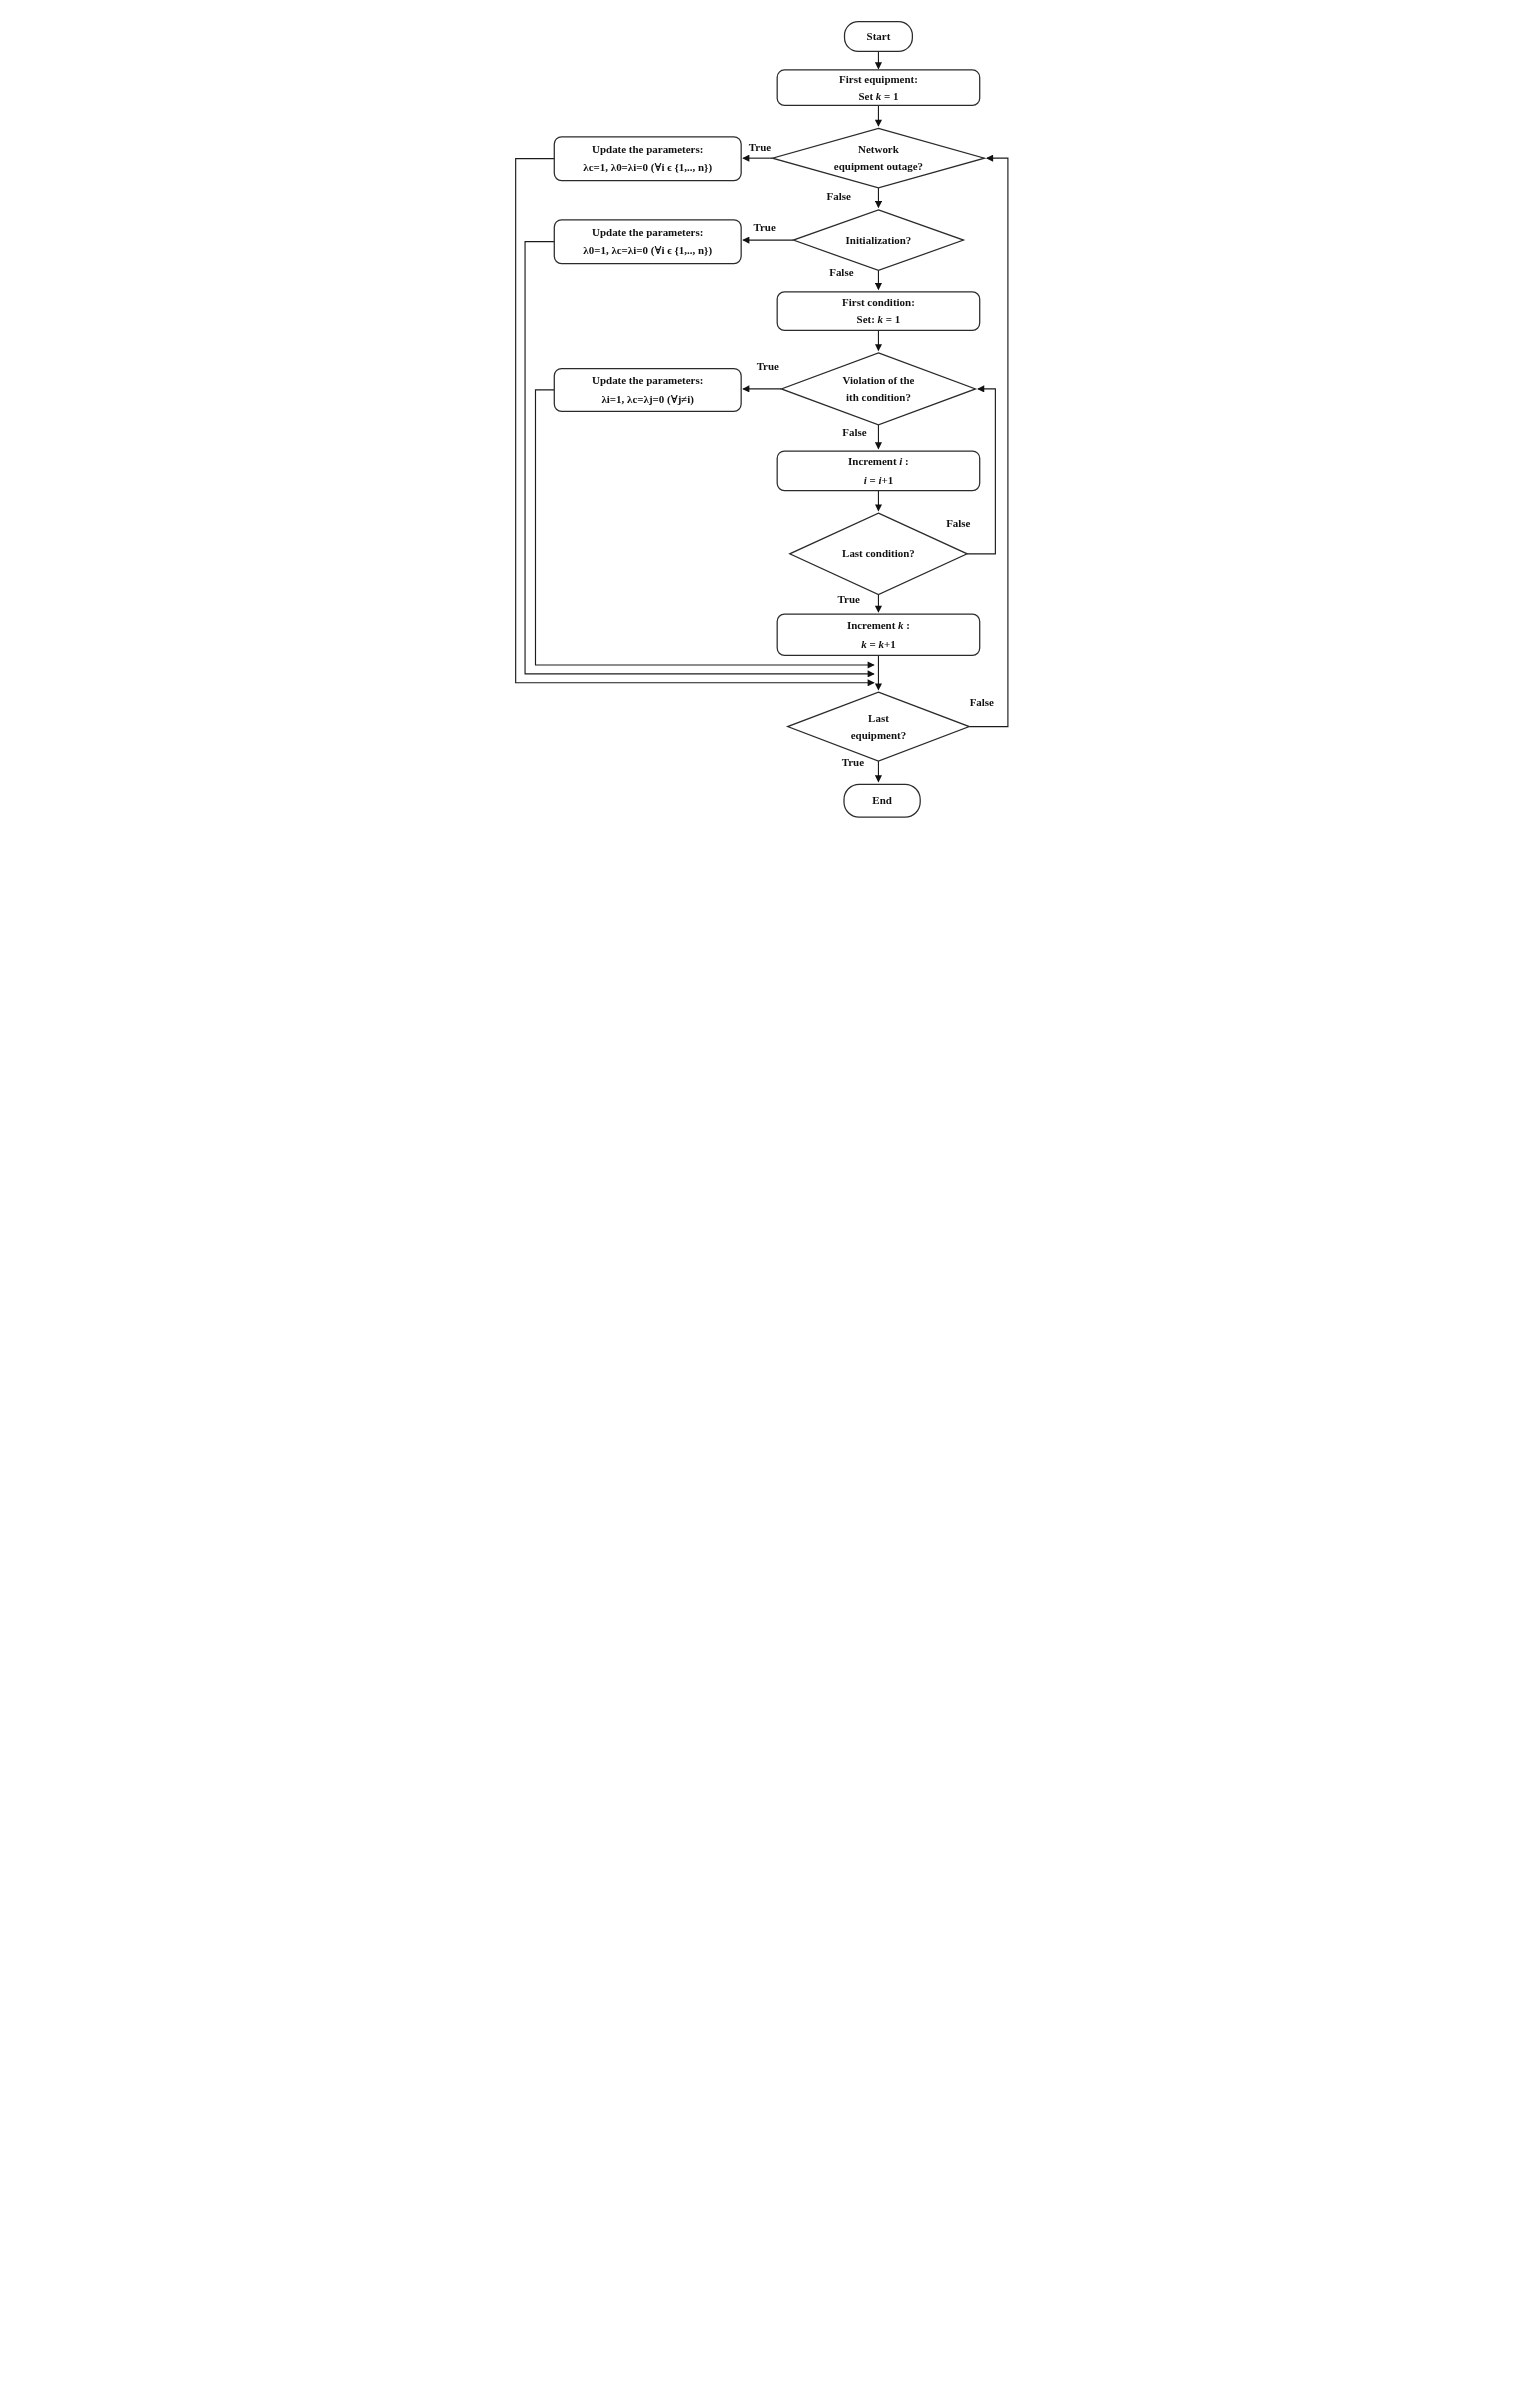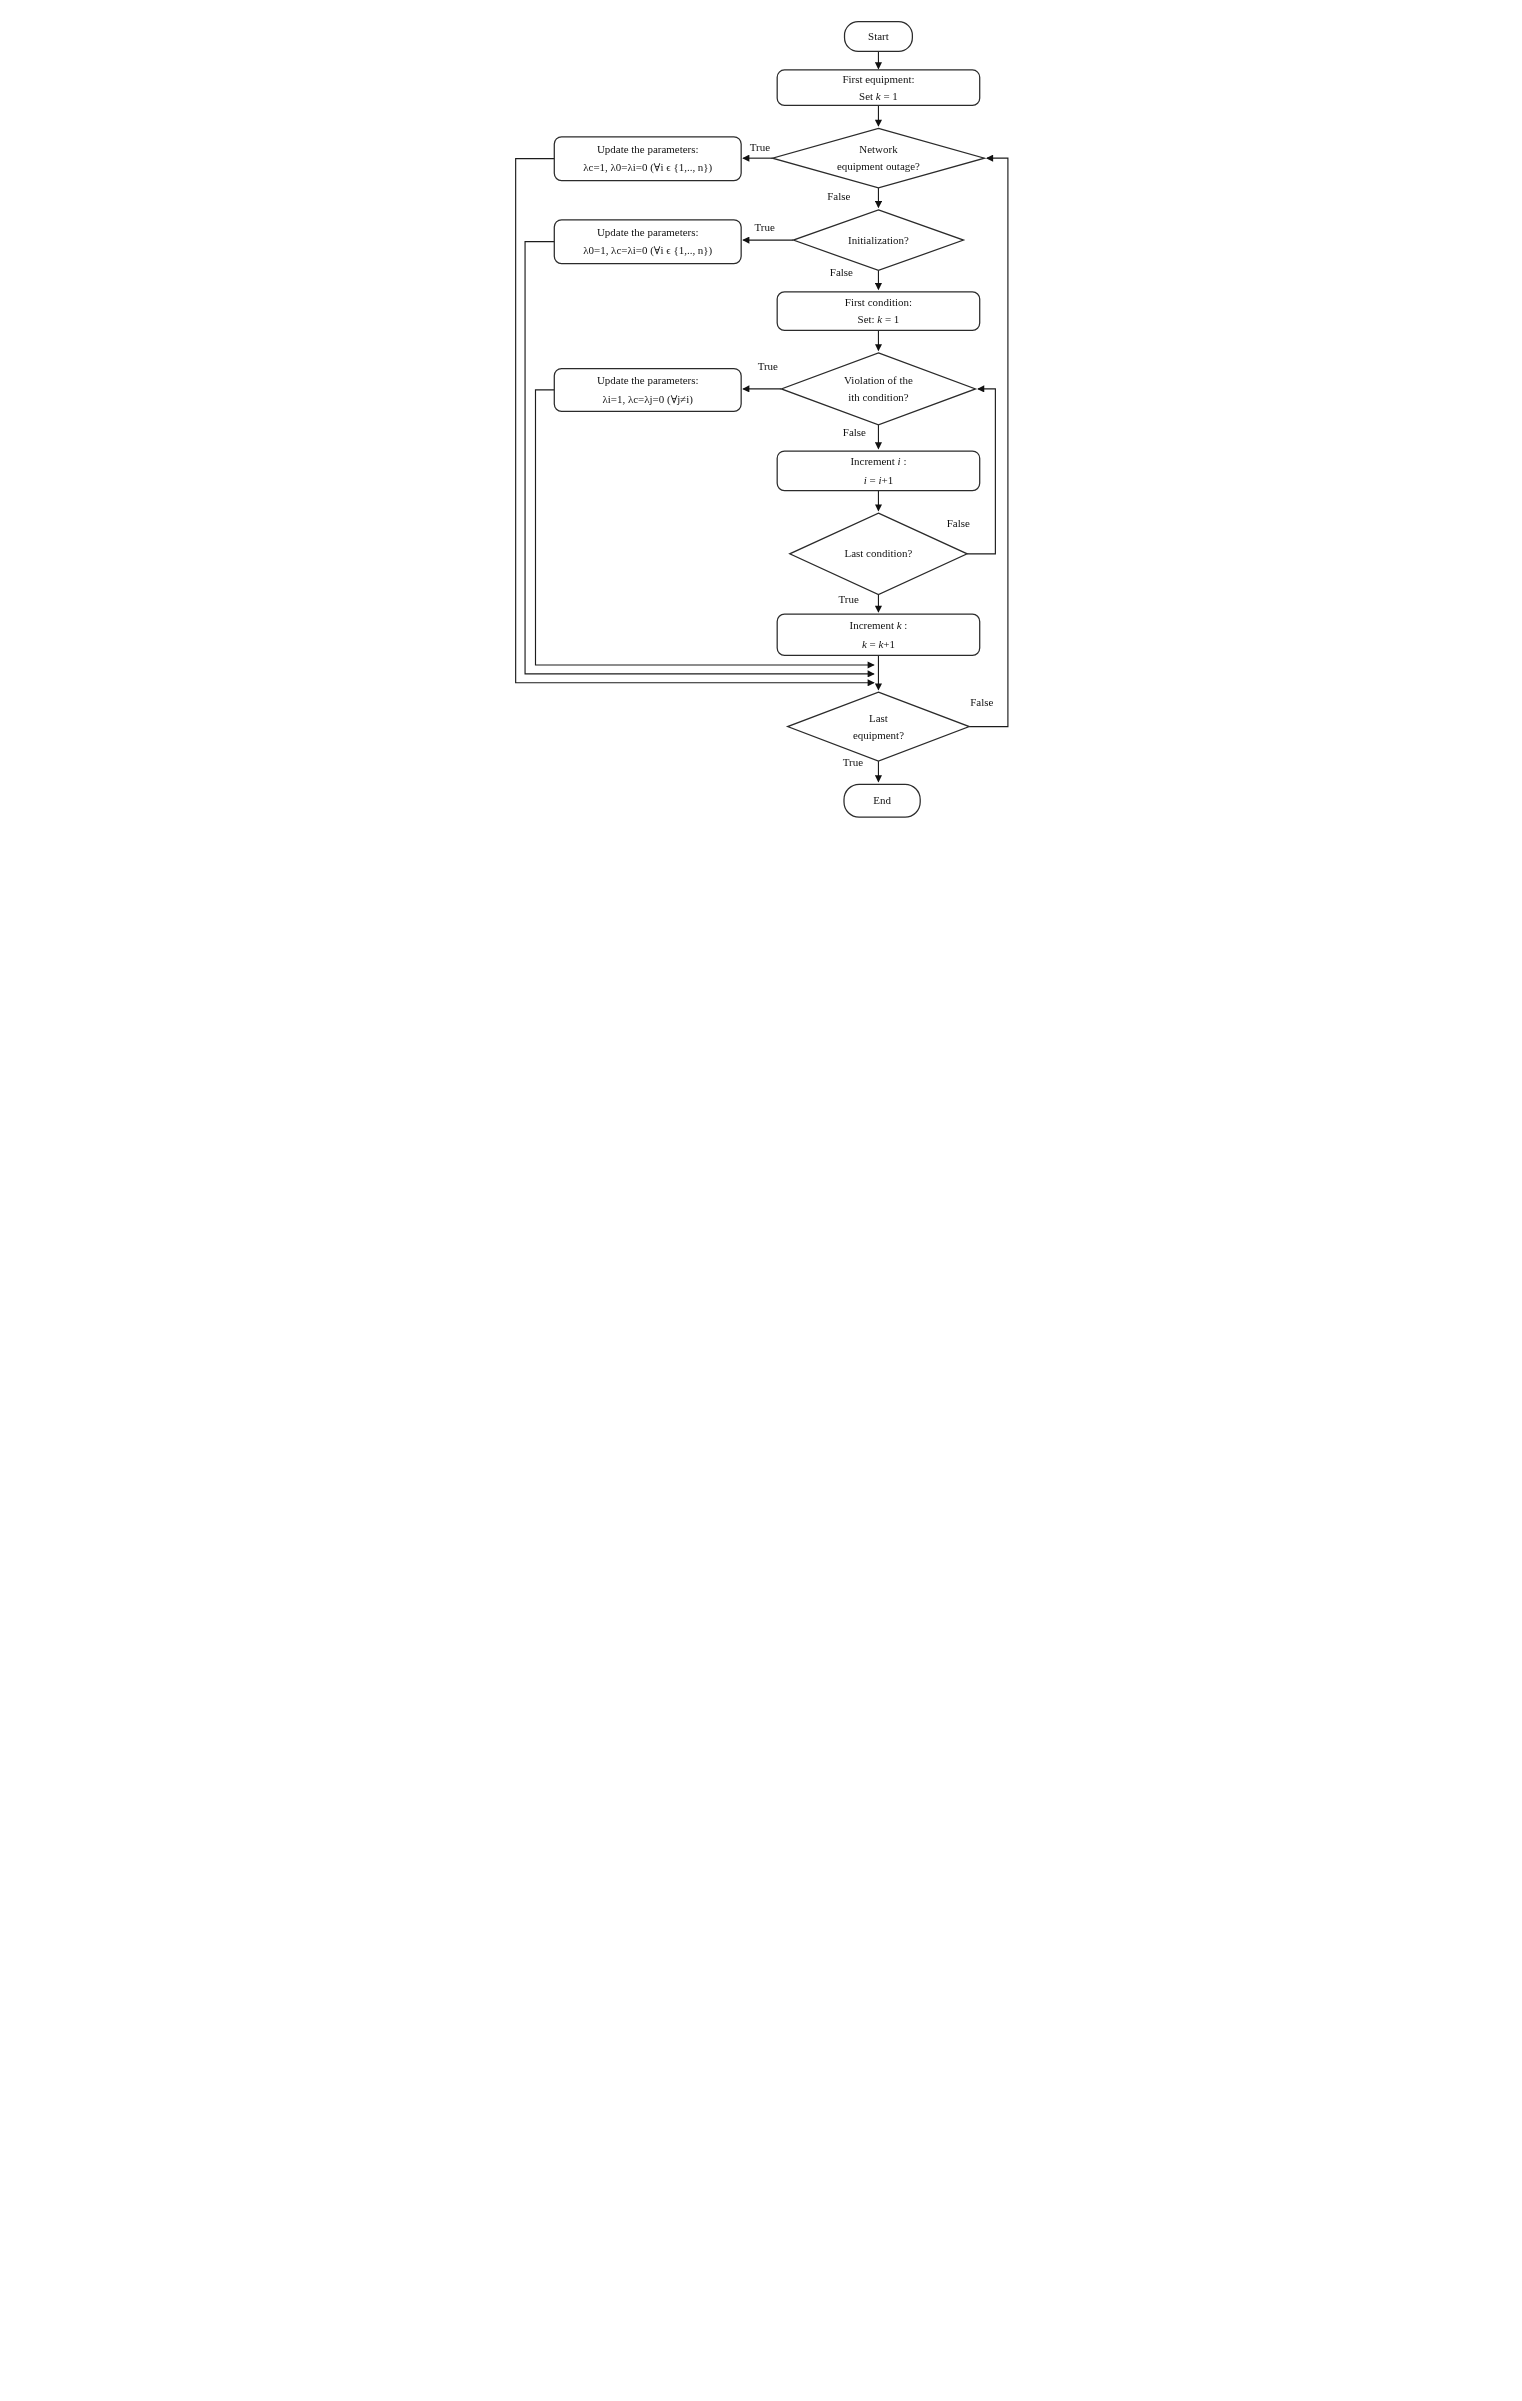--- a/index.html
+++ b/index.html
@@ -1,16 +1,16 @@
 <!DOCTYPE html>
 <html style="font-size:8.4px"><head>
 <meta charset="utf-8">
 <style>
   html,body{margin:0;padding:0;background:#ffffff;}
-  .fig{width:522px;margin:0 auto;background:#14b8a6;}
+  .fig{width:522px;margin:0 auto;background:#14b8a6;font-weight:bold;}
   svg{display:block;width:100%;height:auto;background:#ffffff;}
   .edge{fill:none;stroke:#1c1c1c;stroke-width:2.2px;}
   .node-shape{fill:#ffffff;stroke:#2b2b2b;stroke-width:2.4px;}
   .node-text{font-family:"Liberation Serif","DejaVu Serif",serif;font-size:21px;fill:#111111;}
   .node-text .it{font-style:italic;}
   .edge-label{font-family:"Liberation Serif","DejaVu Serif",serif;font-size:21px;fill:#111111;}
 </style>
 </head>
 <body>
 

